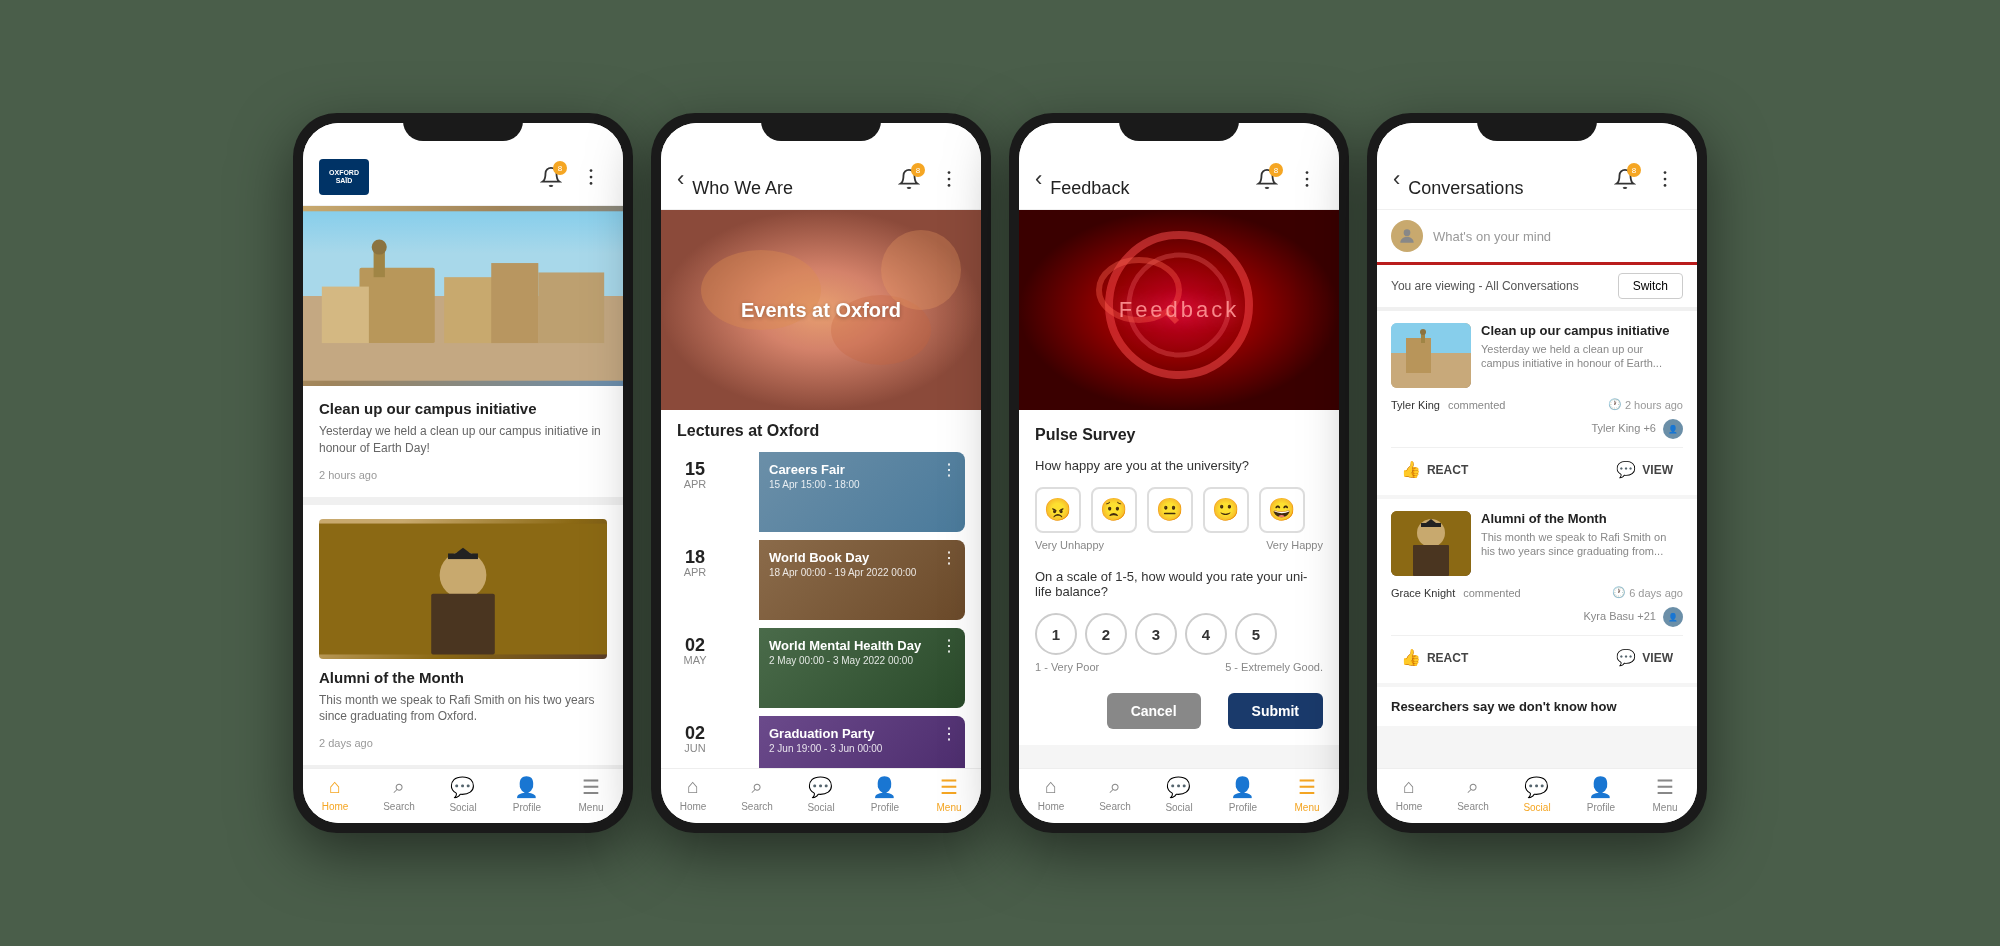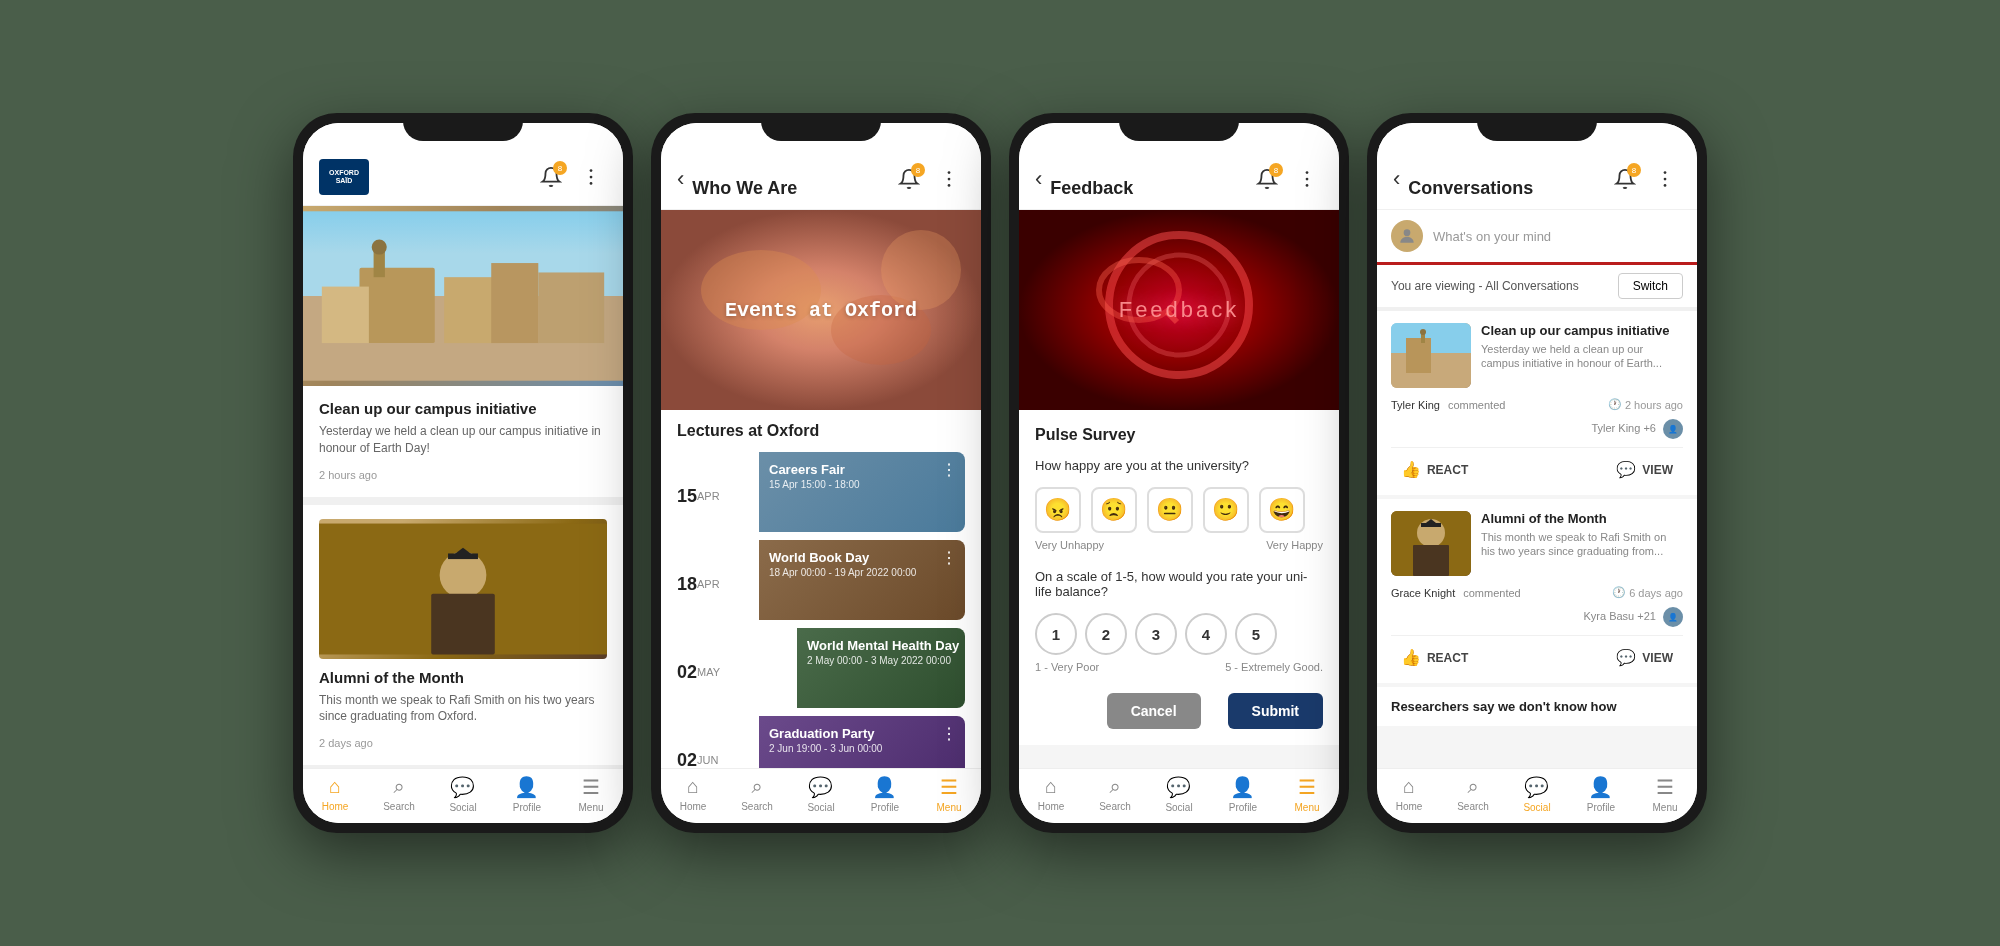--- a/index.html
+++ b/index.html
@@ -59,21 +59,21 @@
     }
     .app-header .back-btn {
       font-size: 22px;
       color: #333;
       margin-right: 8px;
       cursor: pointer;
     }
     .app-header .title {
       flex: 1;
       font-size: 18px;
-      font-weight: 700;
+      font-weight: 400;
       color: #222;
       margin-top: 19px;
     }
     .header-icons {
       display: flex;
       gap: 8px;
       align-items: center;
     }
     .header-icons .icon-btn {
       width: 32px;
@@ -236,21 +236,21 @@
       padding: 0 16px 12px;
     }
     .event-row {
       display: flex;
       align-items: stretch;
       margin-bottom: 8px;
       padding: 0 0 0 16px;
     }
     .event-date {
       display: flex;
-      flex-direction: row;
+      flex-direction: column;
       align-items: center;
       width: 36px;
       margin-right: 10px;
       padding-top: 8px;
     }
     .event-date-num {
       font-size: 18px;
       font-weight: 700;
       color: #222;
       line-height: 1;
@@ -272,21 +272,21 @@
     .event-card-bg {
       width: 100%;
       height: 100%;
       display: flex;
       align-items: flex-start;
       padding: 10px;
       position: relative;
     }
     .event-bg-1 { background: linear-gradient(135deg, #6b8fa8 0%, #4a7a9b 100%); }
     .event-bg-2 { background: linear-gradient(135deg, #8b6b4a 0%, #6b4a2a 100%); }
-    .event-bg-3 { background: linear-gradient(135deg, #4a6b4a 0%, #2a4a2a 100%); margin-left: 38px; }
+    .event-bg-3 { background: linear-gradient(135deg, #4a6b4a 0%, #2a4a2a 100%); }
     .event-bg-4 { background: linear-gradient(135deg, #6b4a8b 0%, #4a2a6b 100%); }
     .event-title-text {
       color: #fff;
       font-size: 13px;
       font-weight: 600;
     }
     .event-time-text {
       color: rgba(255,255,255,0.85);
       font-size: 10px;
       margin-top: 2px;
@@ -699,21 +699,21 @@
                 <stop offset="40%" stop-color="#d4826a"></stop>
                 <stop offset="100%" stop-color="#8b4a3a"></stop>
               </radialGradient>
             </defs>
             <rect width="320" height="200" fill="url(#bg2)"></rect>
 
             <ellipse cx="100" cy="80" rx="60" ry="40" fill="rgba(220,140,80,0.4)"></ellipse>
             <ellipse cx="220" cy="120" rx="50" ry="35" fill="rgba(200,100,60,0.3)"></ellipse>
             <circle cx="260" cy="60" r="40" fill="rgba(240,160,100,0.3)"></circle>
           </svg>
-          <span class="events-banner-text" style="position:relative;z-index:1;font-family:Liberation Mono, monospace;">Events at Oxford</span>
+          <span class="events-banner-text" style="position:relative;z-index:1;">Events at Oxford</span>
         </div>
 
         <div class="lectures-section">
           <div class="lectures-title">Lectures at Oxford</div>
 
           <div class="event-row">
             <div class="event-date">
               <span class="event-date-num">15</span>
               <span class="event-date-month">APR</span>
             </div>

